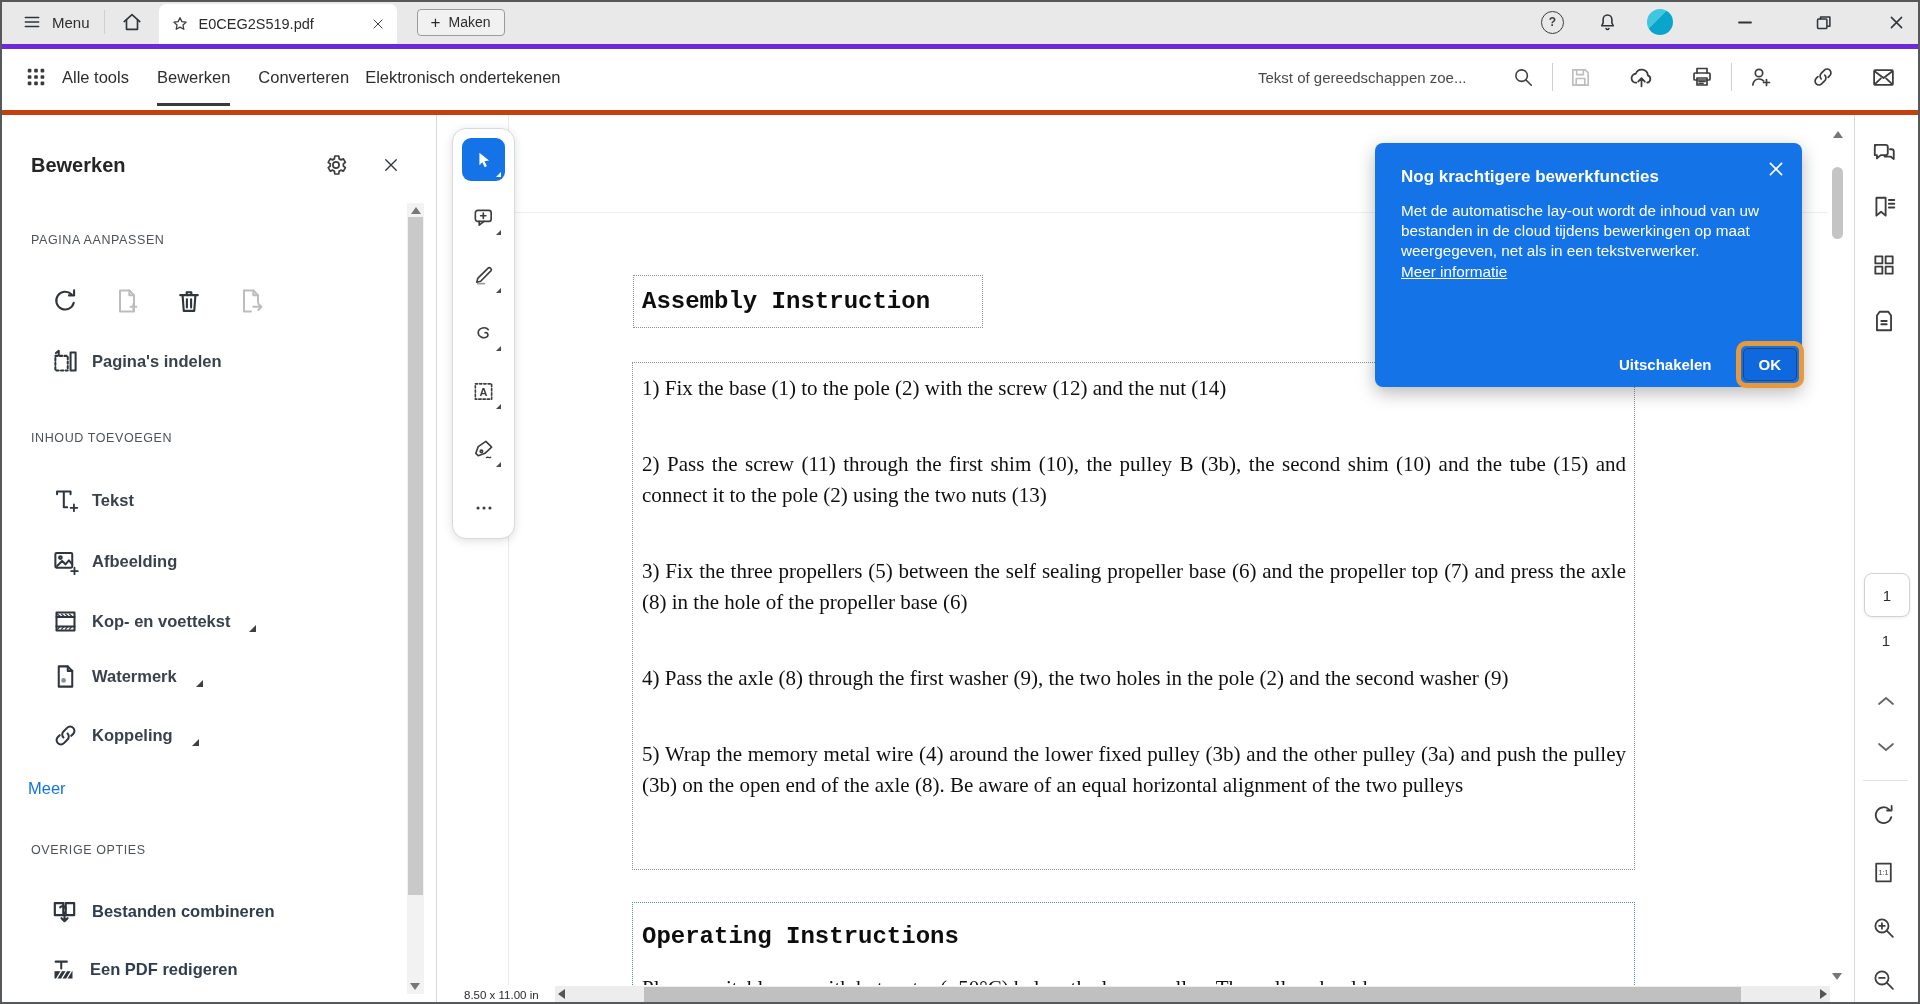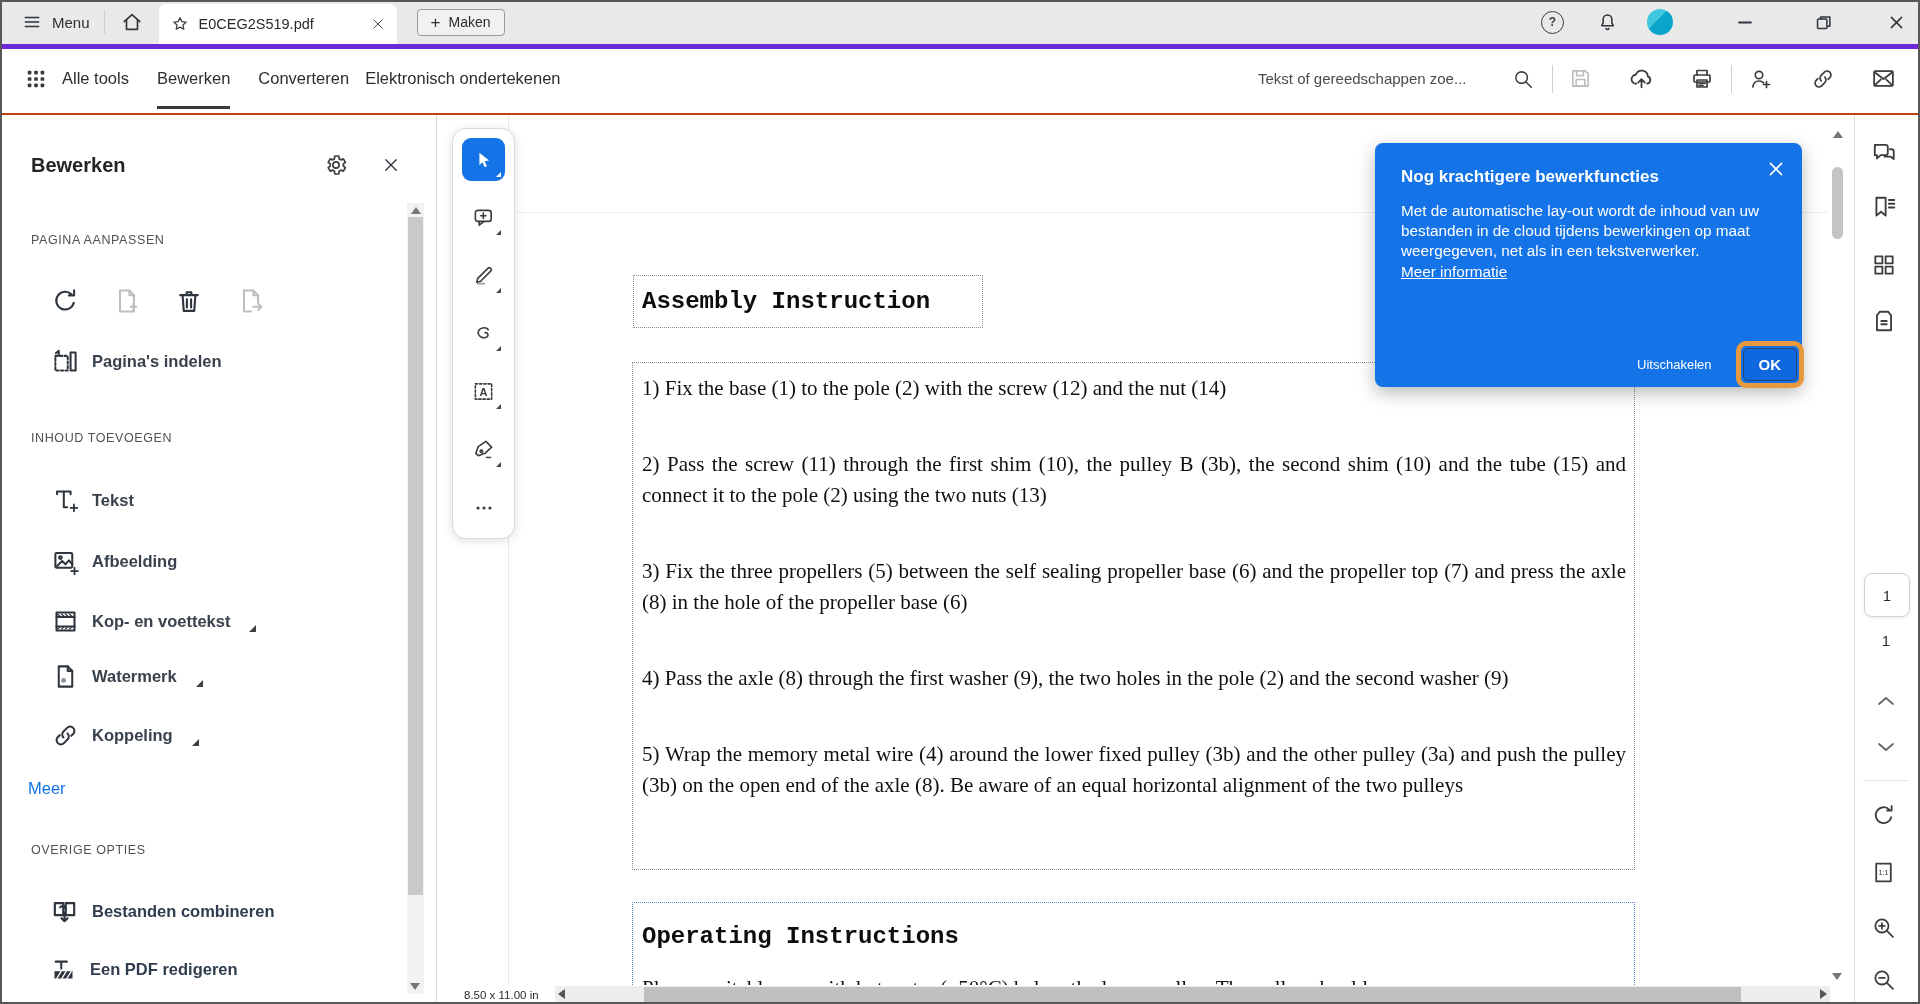--- a/index.html
+++ b/index.html
@@ -24,21 +24,21 @@
   .maken-btn{margin-left:20px;height:27px;padding:0 13px;border:1px solid #9b9b9b;border-radius:4px;
              background:#f1f1f1;display:flex;align-items:center;gap:8px;font-size:14px;color:#2c2c2c}
   .tb-right{margin-left:auto;display:flex;align-items:center;margin-right:15px}
   .help-circ{width:21px;height:21px;border:1.7px solid #3c3c3c;border-radius:50%;display:flex;
              align-items:center;justify-content:center;font-size:12px;font-weight:700;color:#3c3c3c}
   .avatar{width:26px;height:26px;border-radius:50%;
           background:linear-gradient(135deg,#41c6e0 42%,#0aa5cd 42%)}
 
   
   .toolbar{position:absolute;left:0;top:44px;width:100%;height:71px;background:#fff;
-           border-bottom:2px solid #c2410c;display:flex;align-items:center;z-index:4;box-sizing:border-box}
+           border-bottom:5px solid #c2410c;display:flex;align-items:center;z-index:4;box-sizing:border-box}
   .tb-tab{font-size:16.5px;color:#2d2d2d;height:100%;display:flex;align-items:center;position:relative;cursor:default}
   .tb-tab.active::after{content:"";position:absolute;left:0;right:0;bottom:4px;height:3px;background:#3a3a3a}
   .tb-search input{border:none;outline:none;font-size:15px;color:#3f3f3f;width:252px;background:transparent}
   .tb-search input::placeholder{color:#4a4a4a;opacity:1}
   .tb-icons{display:flex;align-items:center}
 
   
   .sidebar{position:absolute;left:0;top:115px;width:437px;bottom:0;background:#fff;
            border-right:1px solid #d8d8d8;box-sizing:border-box;z-index:3}
   .sb-title{font-size:20px;font-weight:700;color:#252525}
@@ -94,21 +94,21 @@
   .rr-total{position:absolute;left:0;width:62px;top:517px;text-align:center;font-size:15px;color:#2c2c2c}
   .rr-div{position:absolute;left:8px;right:12px;top:665px;height:1px;background:#e3e3e3}
 
   
   .popup{position:absolute;left:1375px;top:143px;width:427px;height:244px;background:#1473E6;
          border-radius:8px;box-shadow:0 6px 18px rgba(0,0,0,.28);color:#fff;z-index:60;box-sizing:border-box}
   .popup h3{margin:0;font-size:17px;font-weight:700;position:absolute;left:26px;top:24px}
   .popup .body{position:absolute;left:26px;top:58px;width:376px;font-size:15.3px;line-height:20px}
   .popup .link{color:#fff;text-decoration:underline;display:inline-block;margin-top:1px}
   .popup .btns{position:absolute;right:-2px;bottom:-1px;display:flex;align-items:center}
-  .btn-sec{font-size:13px;font-weight:400;color:#fff;margin-right:24px}
+  .btn-sec{font-size:15px;font-weight:700;color:#fff;margin-right:24px}
   .ok-ring{border:5px solid #E8993B;border-radius:10px;padding:2px;background:transparent}
   .btn-ok{background:#1068DF;border:1.5px solid #29456f;border-radius:5px;color:#fff;font-weight:700;
           font-size:15px;padding:7px 15px;font-family:"Liberation Sans",sans-serif}
   .popup .x{position:absolute;right:18px;top:18px}
 </style>
 </head>
 <body>
 
 <div class="titlebar">
   <div class="flex tb-menu">

